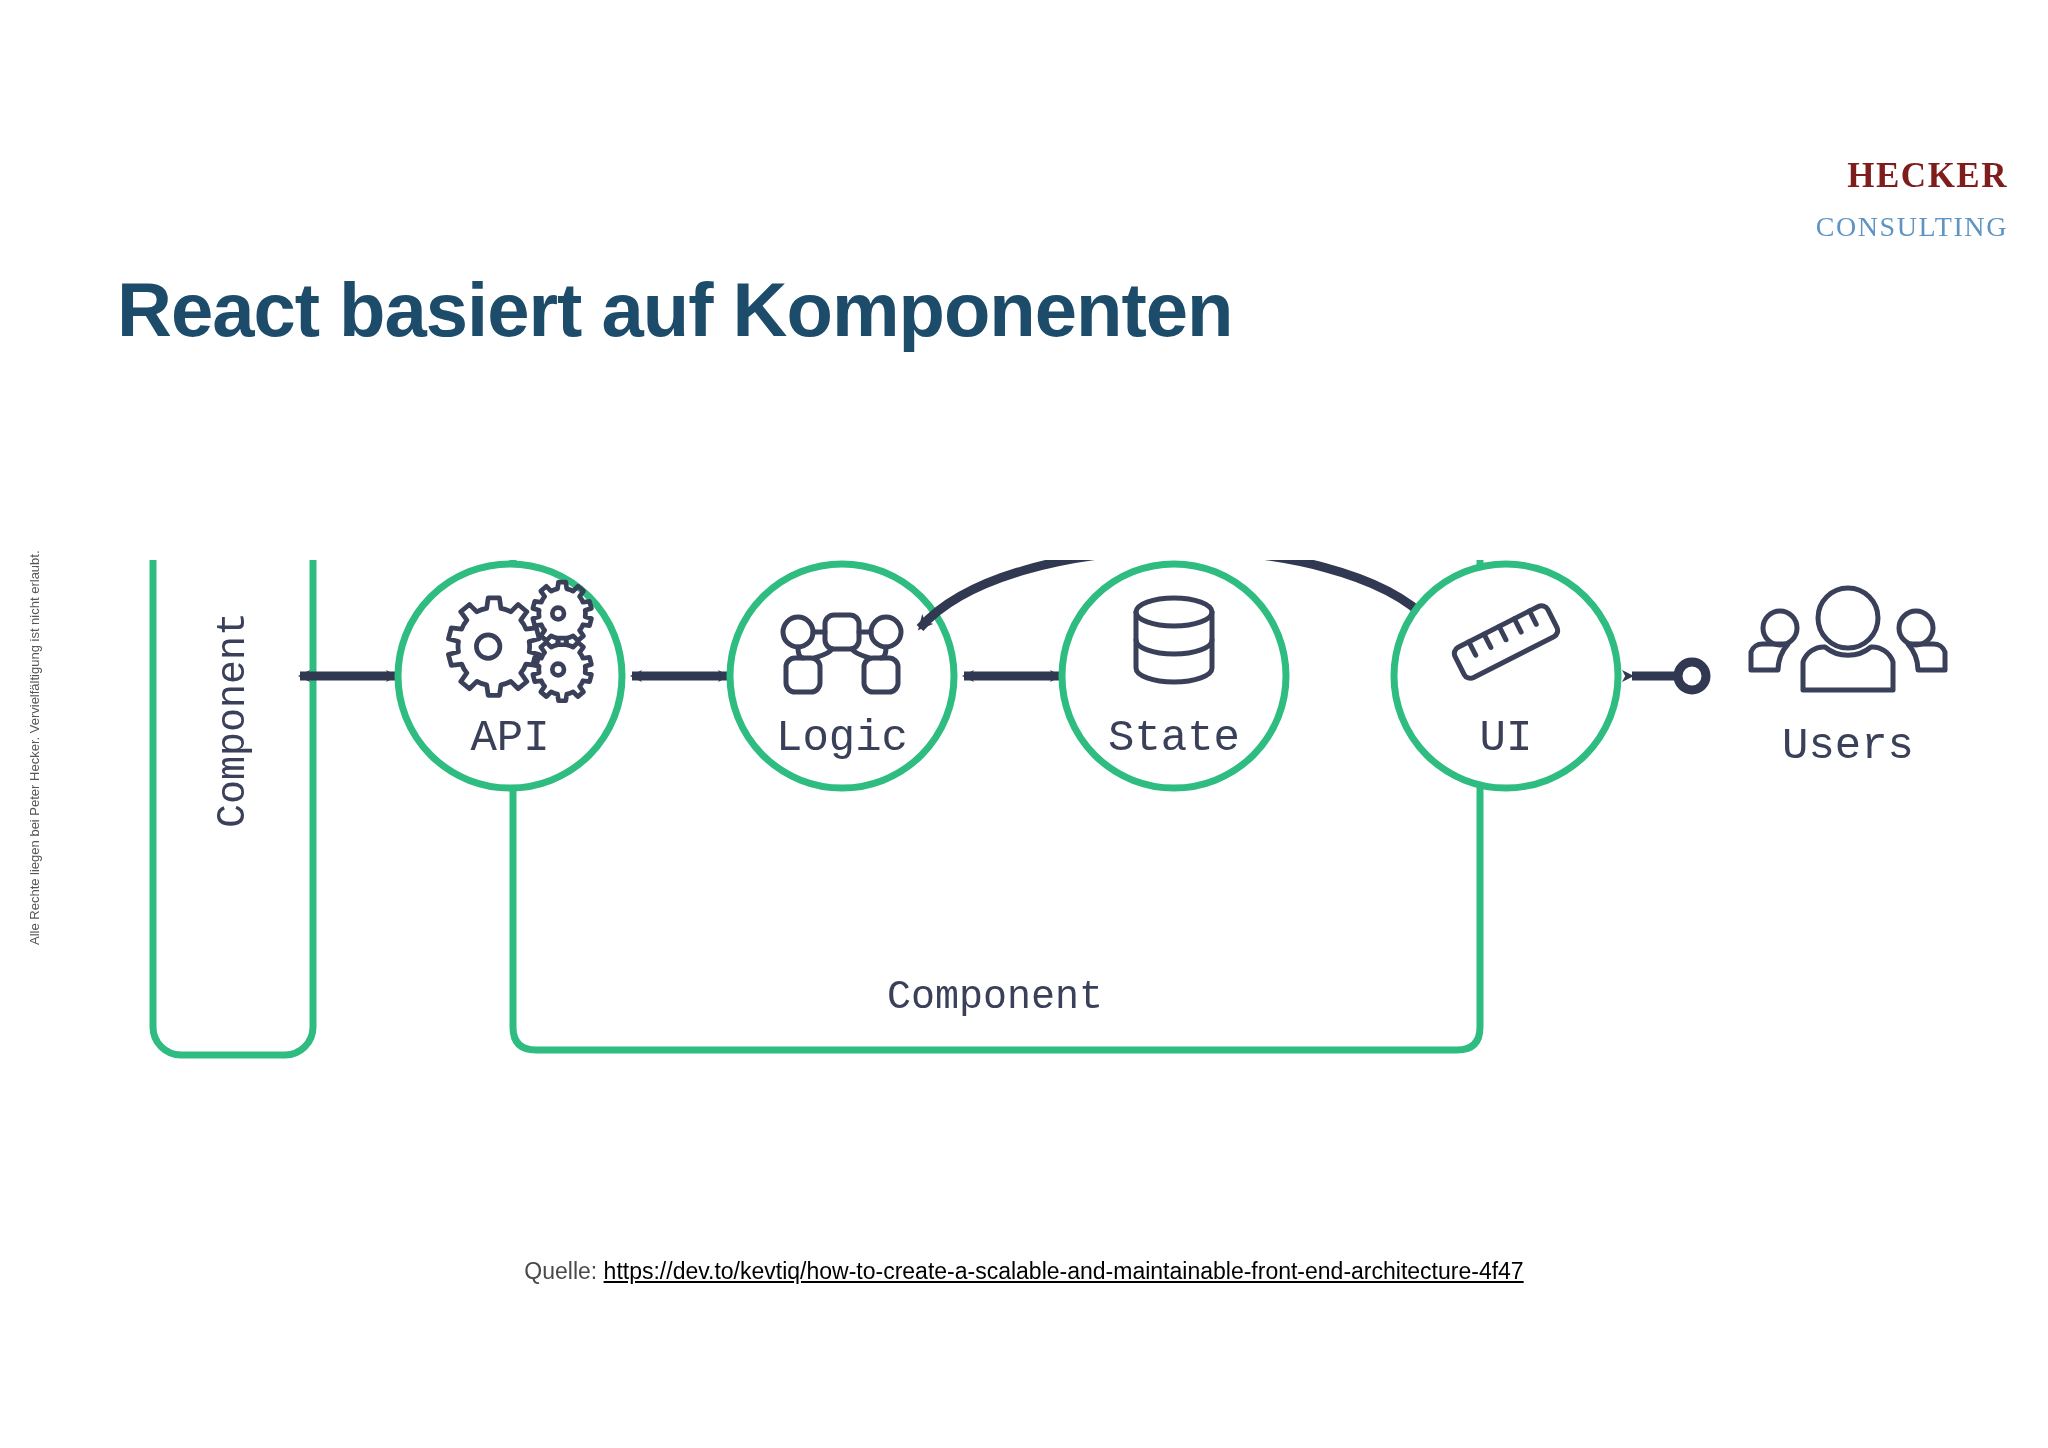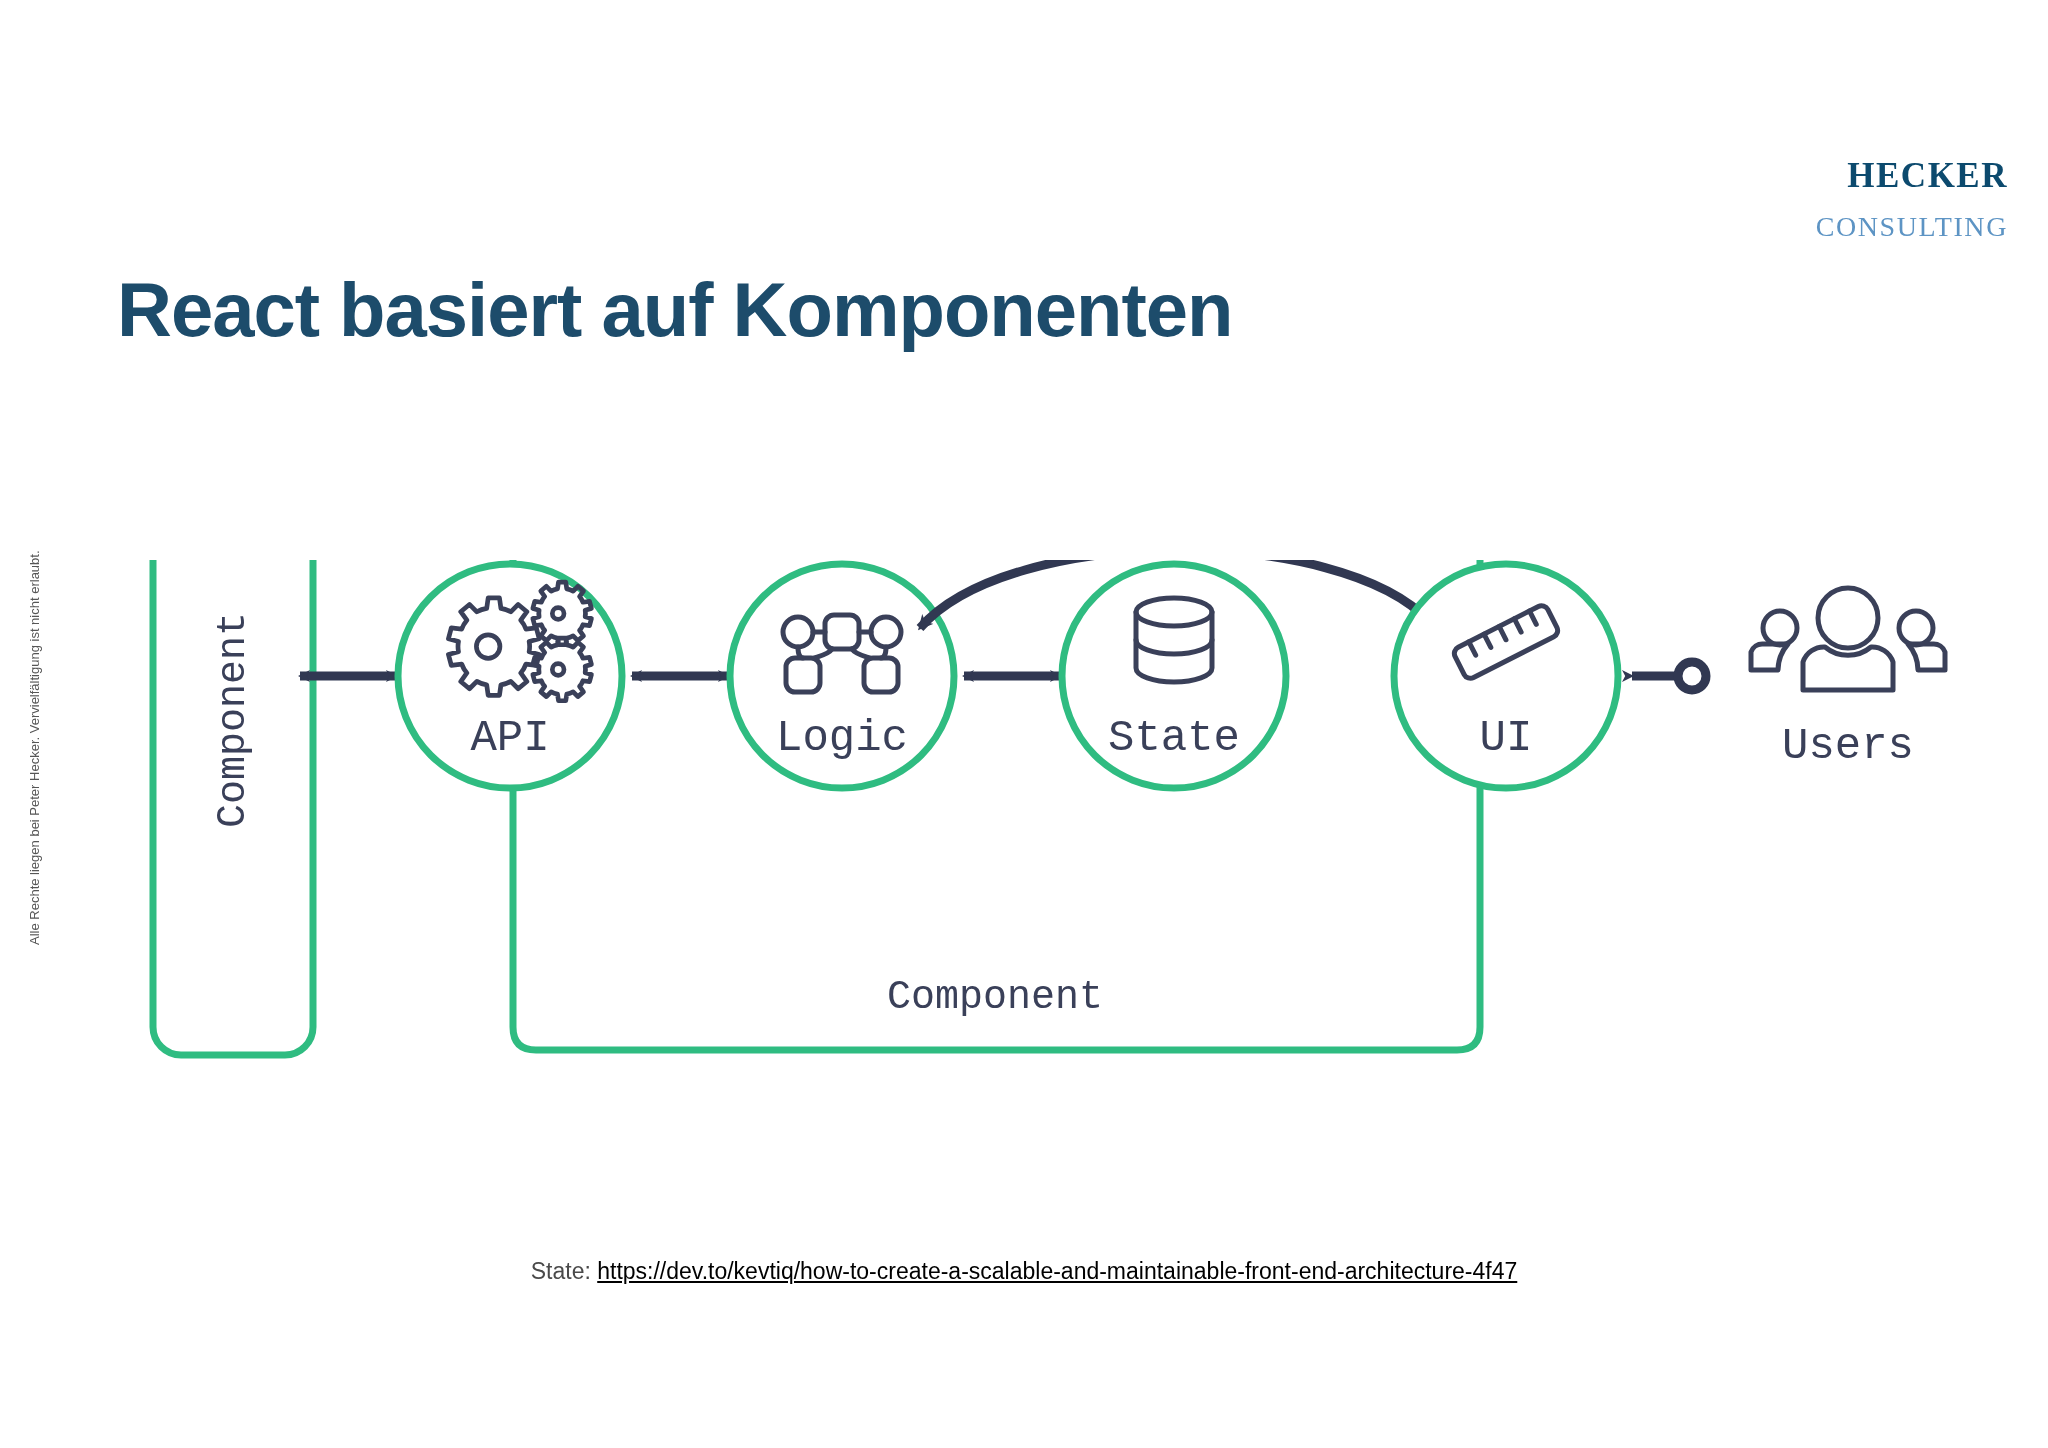--- a/index.html
+++ b/index.html
@@ -23,21 +23,21 @@
     top: 158px;
     right: 40px;
     text-align: right;
     line-height: 1;
   }
   .logo-top {
     font-family: "Liberation Serif", serif;
     font-weight: bold;
     font-size: 35px;
     letter-spacing: 1.5px;
-    color: #0c4a6e;
+    color: #7f1d1d;
     display: block;
   }
   .logo-bottom {
     font-family: "Liberation Serif", serif;
     font-weight: normal;
     font-size: 28px;
     letter-spacing: 1.6px;
     color: #5D94C4;
     display: block;
     margin-top: 20px;
@@ -244,14 +244,14 @@
       <path d="M-97,14 L-97,-4 A12,12 0 0 1 -85,-12 L-60,-12 A40,40 0 0 0 -70,14 Z"></path>
       <circle cx="68" cy="-28" r="17"></circle>
       <path d="M97,14 L97,-4 A12,12 0 0 0 85,-12 L60,-12 A40,40 0 0 1 70,14 Z"></path>
     </g>
     <text x="1848" y="168" font-family="'Liberation Mono', monospace" font-size="44" fill="#3A4059" text-anchor="middle" dominant-baseline="hanging">Users</text>
   </g>
 </svg>
 </div>
 
 <div class="source">
-  <span>State: </span><a class="source-link" href="#">https://dev.to/kevtiq/how-to-create-a-scalable-and-maintainable-front-end-architecture-4f47</a>
+  <span>Quelle: </span><a class="source-link" href="#">https://dev.to/kevtiq/how-to-create-a-scalable-and-maintainable-front-end-architecture-4f47</a>
 </div>
 
 </body></html>

